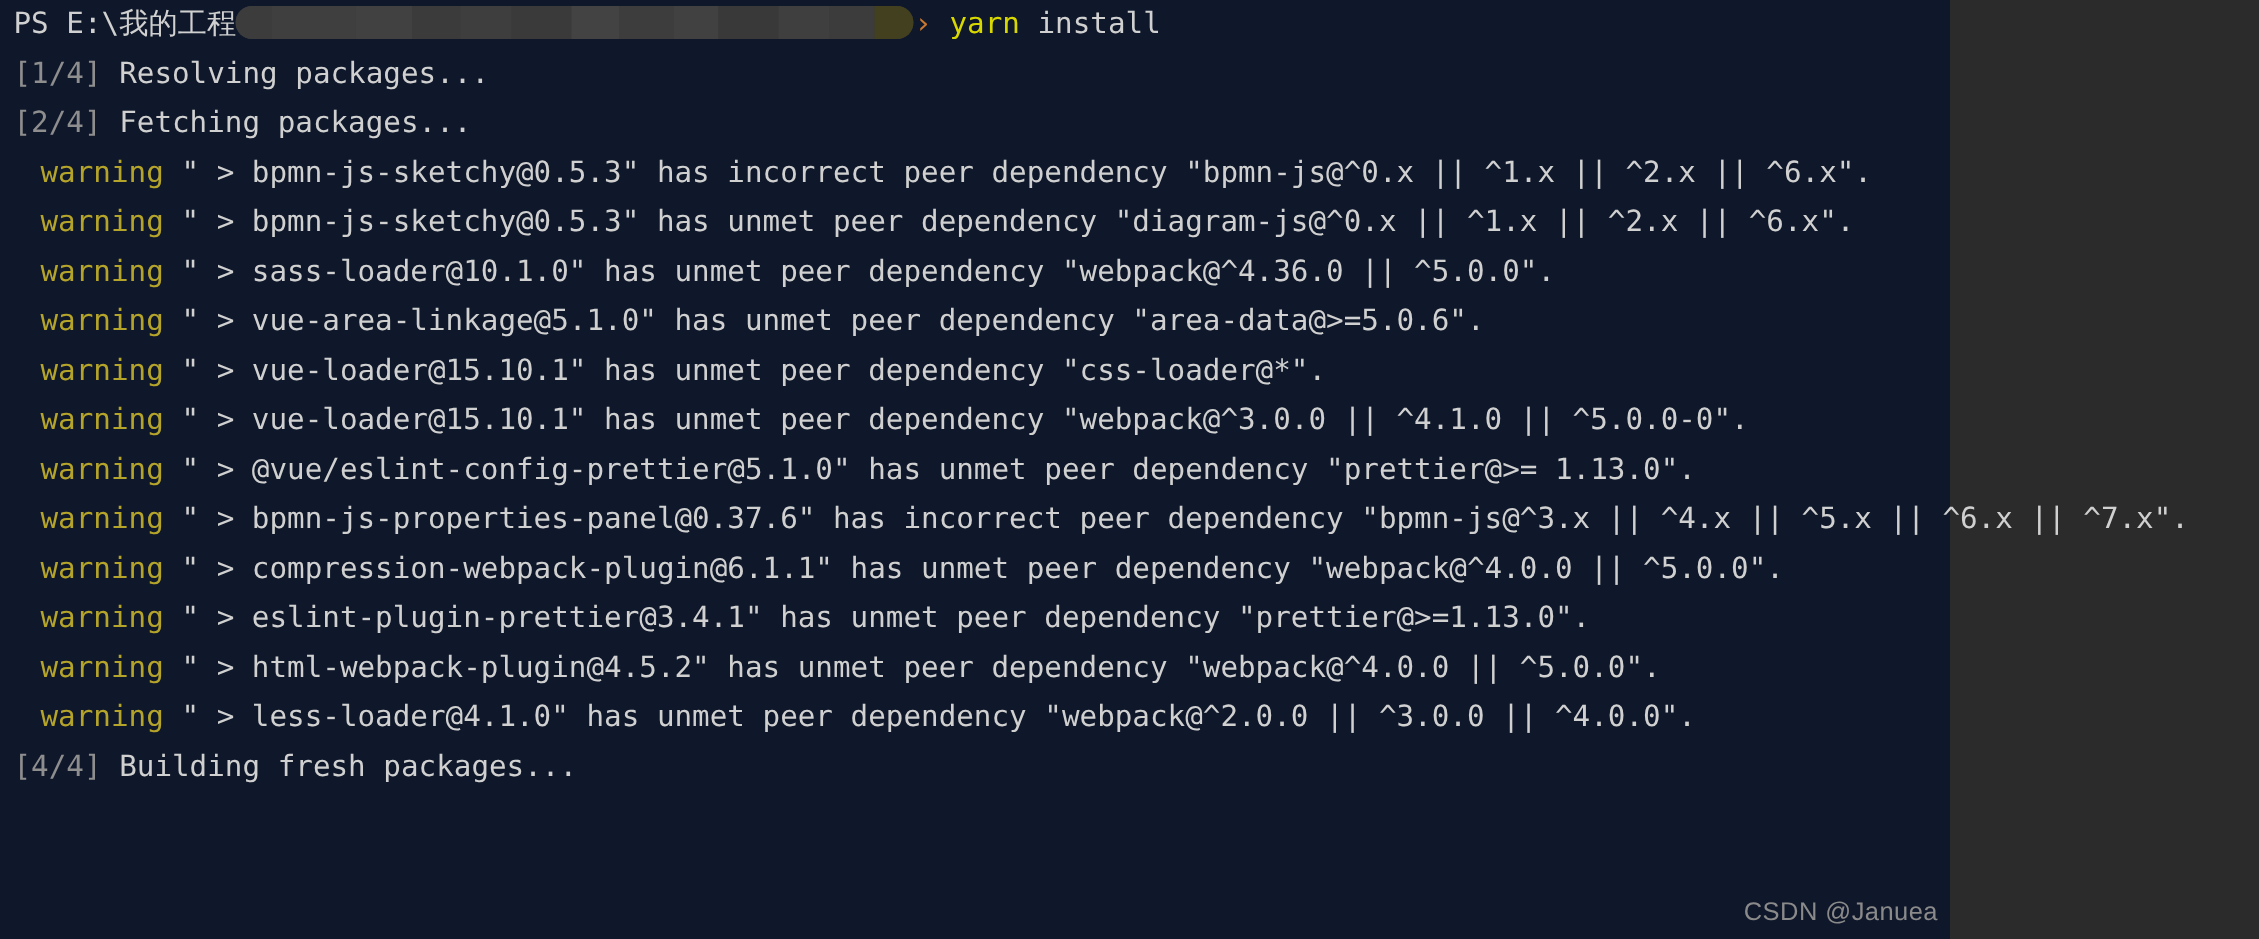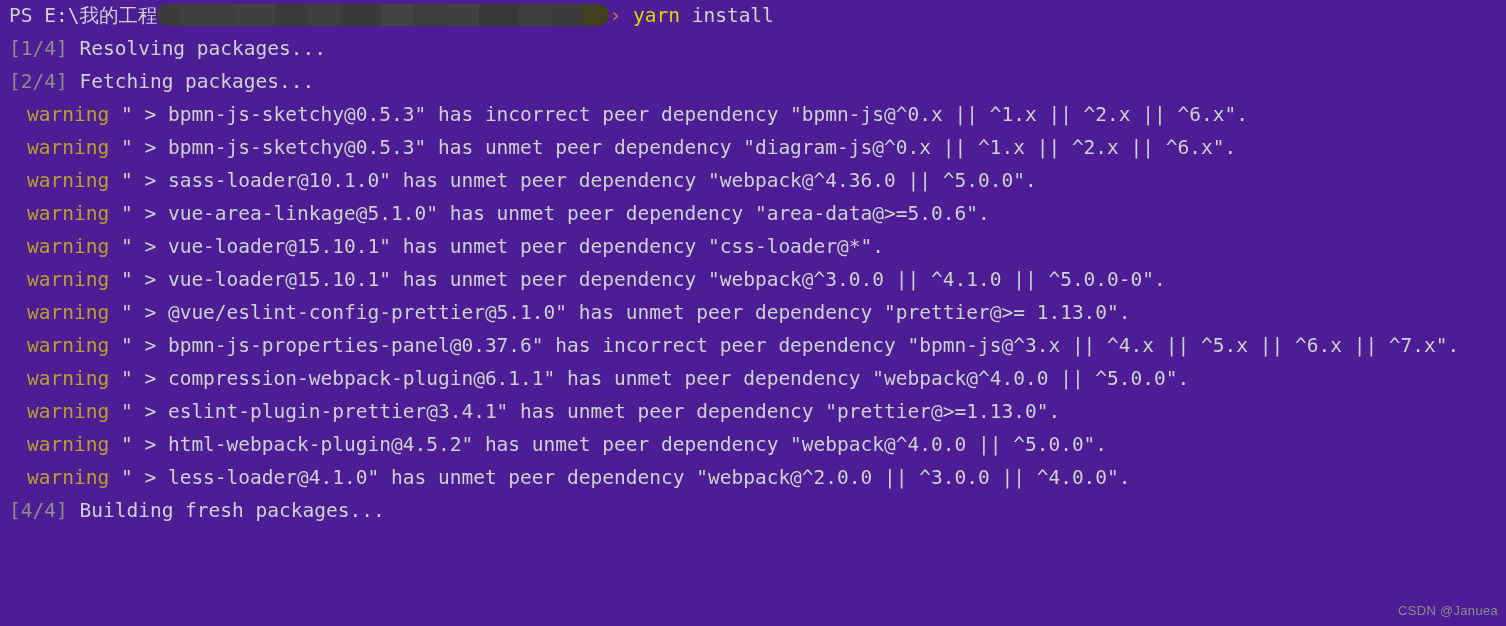--- a/index.html
+++ b/index.html
@@ -9,23 +9,23 @@
   }
   body {
     width: 1506px;
     height: 626px;
     overflow: hidden;
     font-family: "DejaVu Sans Mono", "Liberation Mono", monospace;
   }
 
   #terminal {
     position: relative;
-    width: 1506px;
+    width: 1300px;
     height: 626px;
-    background: #4c1d95;
+    background: #0f172a;
     padding: 0;
     box-sizing: border-box;
   }
 
   .line {
     height: 33px;
     line-height: 33px;
     font-size: 19.5px;
     letter-spacing: 0px;
     white-space: pre;
@@ -65,21 +65,21 @@
     top: 0;
     height: 100%;
     display: block;
   }
 
   .watermark {
     position: absolute;
     right: 8px;
     bottom: 8px;
     font-family: "Liberation Sans", sans-serif;
-    font-size: 13px;
+    font-size: 17px;
     color: #8a8a8a;
     letter-spacing: 0.3px;
   }
 </style>
 </head>
 <body>
 
 <div id="terminal">
 
   <div class="line"><span class="c-prompt">PS E:\我的工程</span><span class="redaction"><span style="left:0px;width:24px;background:#3c3c3c"></span><span style="left:24px;width:56px;background:#3f3f3f"></span><span style="left:80px;width:38px;background:#414141"></span><span style="left:118px;width:32px;background:#3b3b3b"></span><span style="left:150px;width:34px;background:#3e3e3e"></span><span style="left:184px;width:40px;background:#3a3a3a"></span><span style="left:224px;width:32px;background:#434343"></span><span style="left:256px;width:36px;background:#3d3d3d"></span><span style="left:292px;width:30px;background:#414141"></span><span style="left:322px;width:40px;background:#393939"></span><span style="left:362px;width:34px;background:#3f3f3f"></span><span style="left:396px;width:30px;background:#3c3c3c"></span><span style="left:426px;width:26px;background:#42401f"></span></span><span class="c-arrow">›</span><span class="c-default"> </span><span class="c-yarn">yarn</span><span class="c-default"> </span><span class="c-default">install</span></div>

